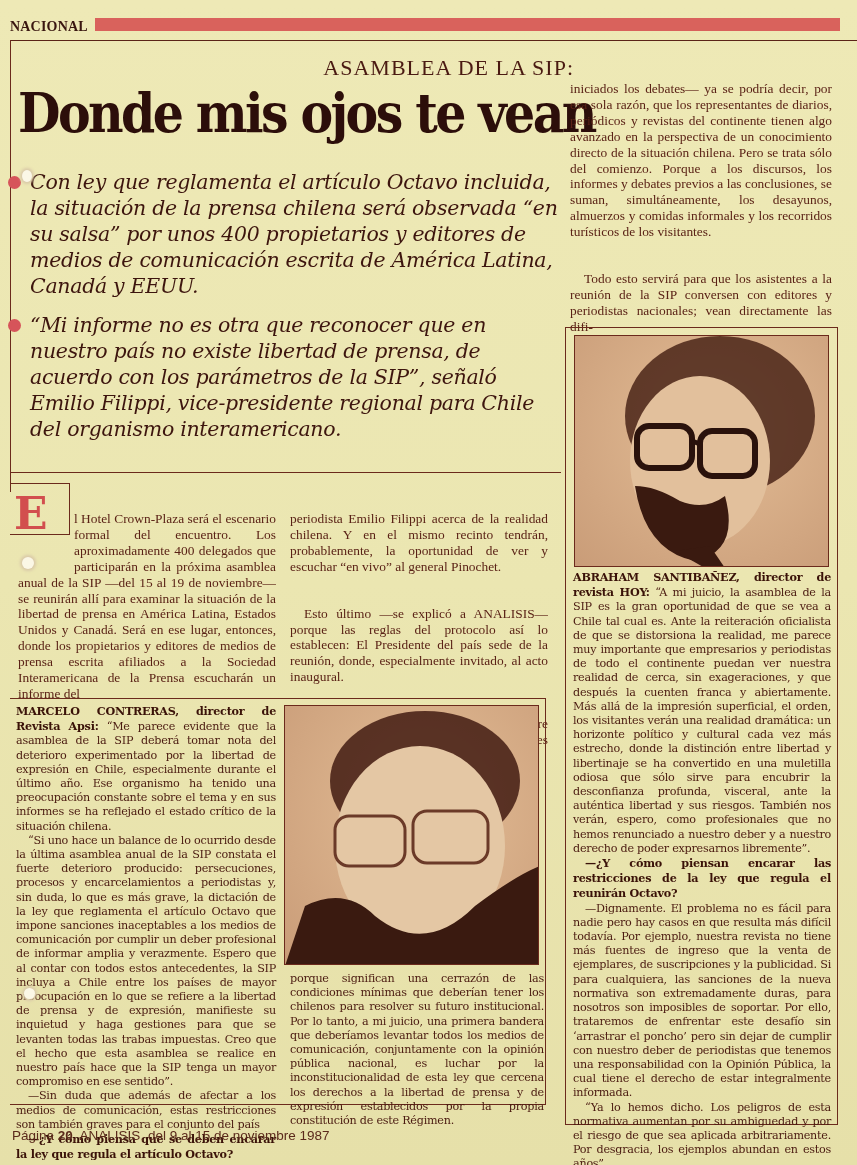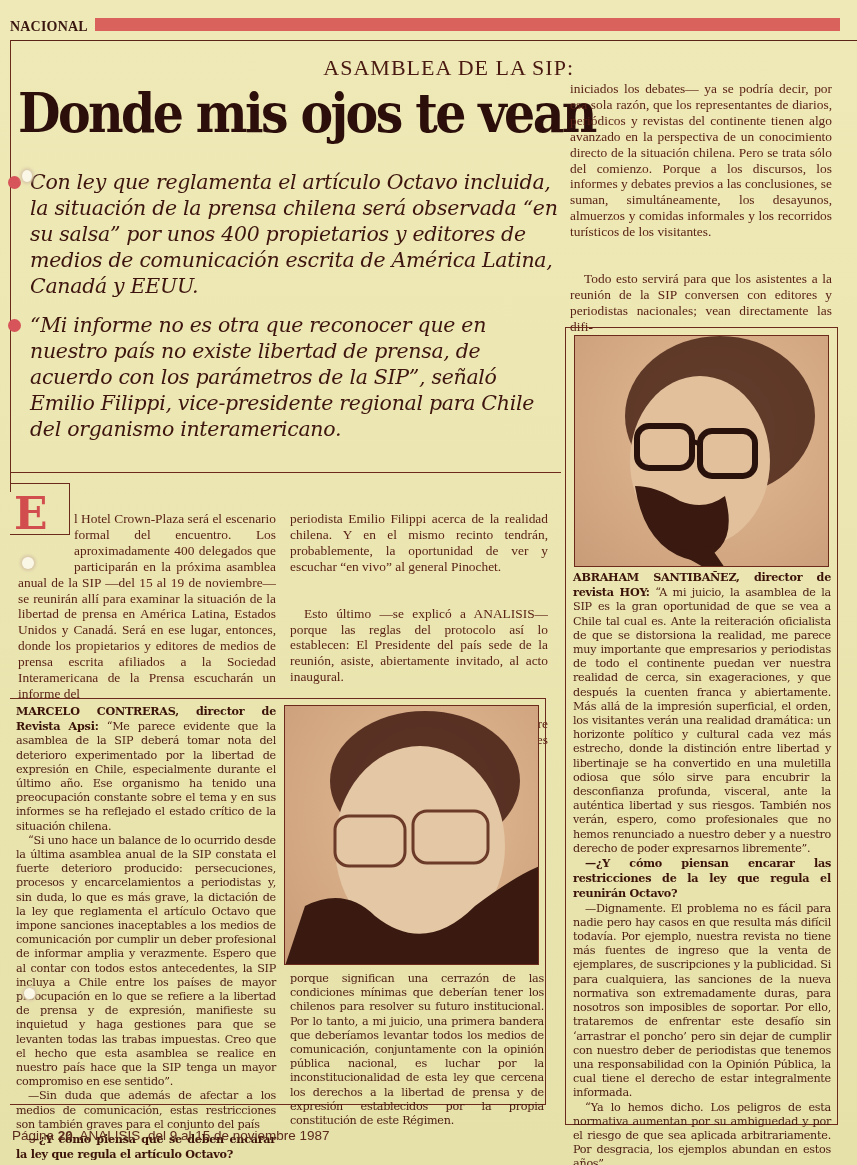--- a/index.html
+++ b/index.html
@@ -121,21 +121,21 @@
 
   <div class="body-text" style="left:18px; top:480px; width:258px;">
     <p style="text-indent:0;">
       <span style="float:left; width:56px; height:62px;"></span>
       <span>l Hotel Crown-Plaza será el escenario formal del encuentro. Los aproximadamente 400 delegados que participarán en la próxima asamblea anual de la SIP —del 15 al 19 de noviembre— se reunirán allí para examinar la situación de la libertad de prensa en América Latina, Estados Unidos y Canadá. Será en ese lugar, entonces, donde los propietarios y editores de medios de prensa escrita afiliados a la Sociedad Interamericana de la Prensa escucharán un informe del</span>
     </p>
   </div>
 
   <div class="body-text" style="left:290px; top:480px; width:258px;">
     <p>periodista Emilio Filippi acerca de la realidad chilena. Y en el mismo recinto tendrán, probablemente, la oportunidad de ver y escuchar “en vivo” al general Pinochet.</p>
-    <p>Esto último —se explicó a ANALISIS— porque las reglas del protocolo así lo establecen: El Presidente del país sede de la reunión, asiste, abiertamente invitado, al acto inaugural.</p>
+    <p>Esto último —se explicó a ANALISIS— porque las reglas del protocolo así lo establecen: El Presidente del país sede de la reunión, donde, especialmente invitado, al acto inaugural.</p>
     <p>Si la tradición se cumple y Pinochet concurre a la ceremonia —programada para el miércoles 18, a dos será de</p>
   </div>
 
   <div class="body-text" style="left:570px; top:50px; width:262px;">
     <p>iniciados los debates— ya se podría decir, por esa sola razón, que los representantes de diarios, periódicos y revistas del continente tienen algo avanzado en la perspectiva de un conocimiento directo de la situación chilena. Pero se trata sólo del comienzo. Porque a los discursos, los informes y debates previos a las conclusiones, se suman, simultáneamente, los desayunos, almuerzos y comidas informales y los recorridos turísticos de los visitantes.</p>
     <p>Todo esto servirá para que los asistentes a la reunión de la SIP conversen con editores y periodistas nacionales; vean directamente las difi-</p>
   </div>
 
   <div class="frame" style="left:565px; top:327px; width:273px; height:798px;"></div>
   <div class="photo" style="left:574px; top:335px; width:255px; height:232px;">

